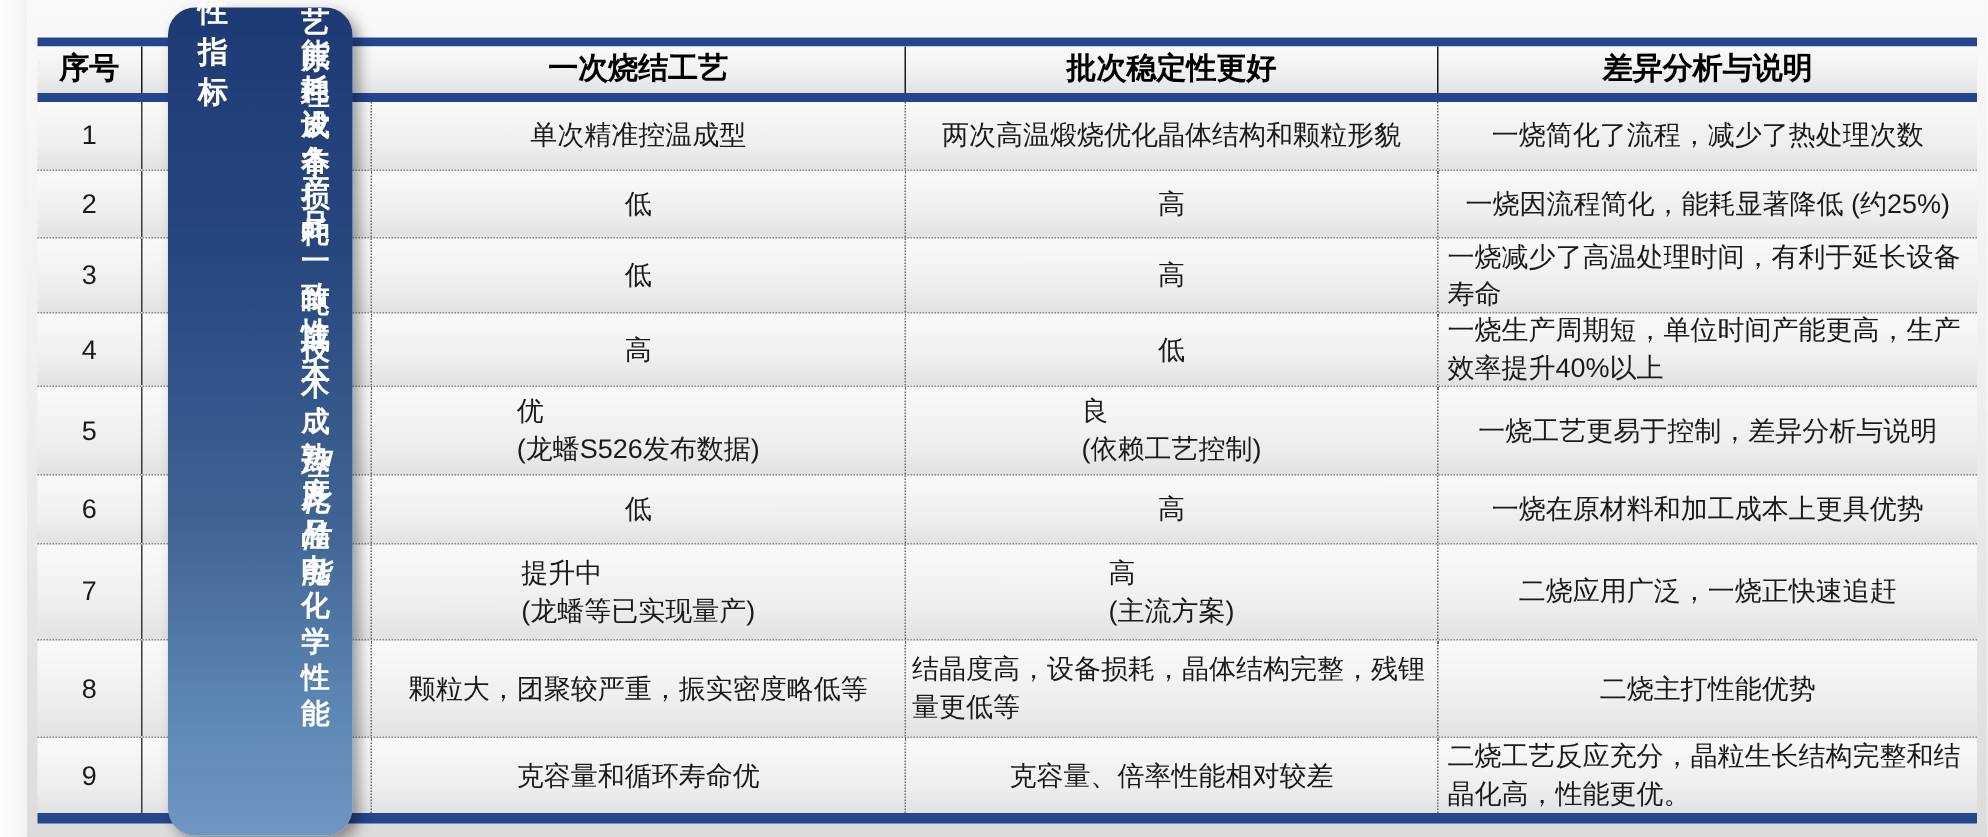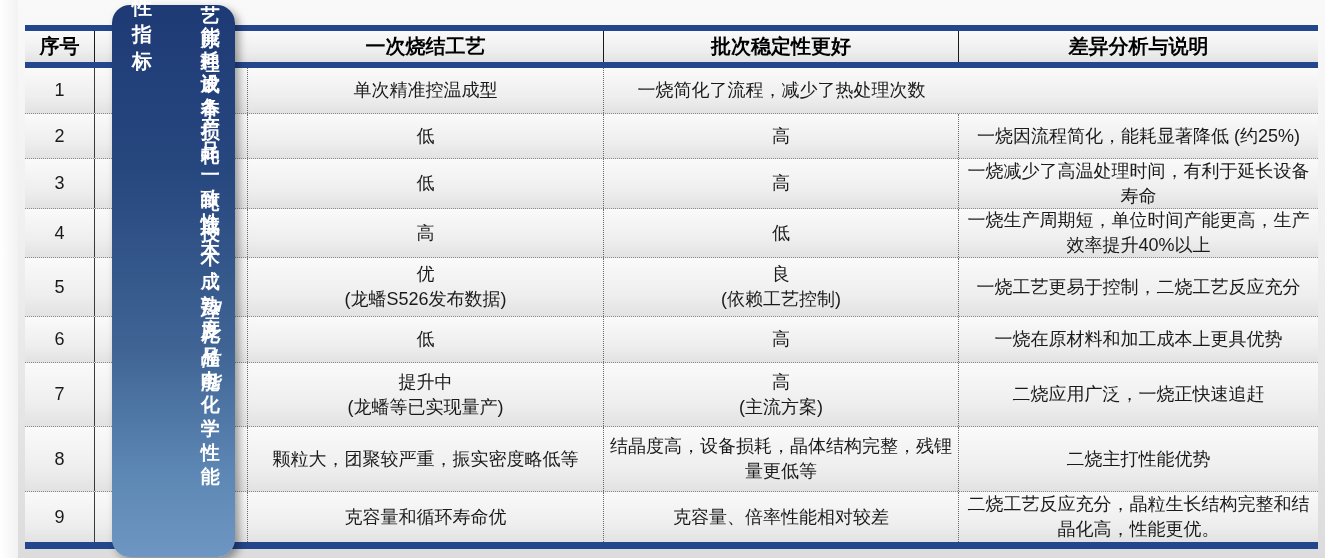--- a/index.html
+++ b/index.html
@@ -24,21 +24,21 @@
     grid-template-columns:70px 153px 356px 355px 1fr;
     width:100%;
     background:linear-gradient(180deg,#fafafa 0%,#eeeeee 65%,#e2e2e2 100%);
     position:relative; z-index:1;
   }
   .hrow{ height:31px; }
   .trow + .trow{ border-top:1px dotted #8a8a8a; }
 
   .cell{
     display:flex; align-items:center; justify-content:center;
-    text-align:center; color:#1a1a1a; font-size:18px; line-height:25px;
+    text-align:left; color:#1a1a1a; font-size:18px; line-height:25px;
     white-space:pre-line; padding:1px 4px; overflow:hidden;
   }
   .hrow .cell{ font-weight:bold; font-size:20px; color:#000; }
   .hrow .cell{ border-right:1px solid #1a1a1a; }
   .hrow .cell:last-child{ border-right:none; }
   .hrow .c-indicator{ border-right:none; }
 
   .trow .c-index{ border-right:1px solid #3a3a3a; }
   .trow .c-indicator{ border-right:1px dotted #6a6a6a; }
   .trow .c-primary{ border-right:1px dotted #6a6a6a; }
@@ -83,20 +83,21 @@
     <div class="cell c-analysis">差异分析与说明</div>
   </div>
 
   <div class="bar mid"></div>
 
   <div id="table-body">
       <div class="trow" style="height: 45px;">
         <div class="cell c-index">1</div>
         <div class="cell c-indicator"></div>
         <div class="cell c-primary">单次精准控温成型</div>
+        <div class="cell c-secondary">两次高温煅烧优化晶体结构和颗粒形貌</div>
         <div class="cell c-analysis">一烧简化了流程，减少了热处理次数</div>
       </div>
       <div class="trow" style="height: 45px;">
         <div class="cell c-index">2</div>
         <div class="cell c-indicator"></div>
         <div class="cell c-primary">低</div>
         <div class="cell c-secondary">高</div>
         <div class="cell c-analysis">一烧因流程简化，能耗显著降低 (约25%)</div>
       </div>
       <div class="trow" style="height: 50px;">
@@ -113,21 +114,21 @@
         <div class="cell c-secondary">低</div>
         <div class="cell c-analysis">一烧生产周期短，单位时间产能更高，生产效率提升40%以上</div>
       </div>
       <div class="trow" style="height: 59px;">
         <div class="cell c-index">5</div>
         <div class="cell c-indicator"></div>
         <div class="cell c-primary">优
 (龙蟠S526发布数据)</div>
         <div class="cell c-secondary">良
 (依赖工艺控制)</div>
-        <div class="cell c-analysis">一烧工艺更易于控制，二烧工艺反应充分</div>
+        <div class="cell c-analysis">一烧工艺更易于控制，差异分析与说明</div>
       </div>
       <div class="trow" style="height: 46px;">
         <div class="cell c-index">6</div>
         <div class="cell c-indicator"></div>
         <div class="cell c-primary">低</div>
         <div class="cell c-secondary">高</div>
         <div class="cell c-analysis">一烧在原材料和加工成本上更具优势</div>
       </div>
       <div class="trow" style="height: 64px;">
         <div class="cell c-index">7</div>

